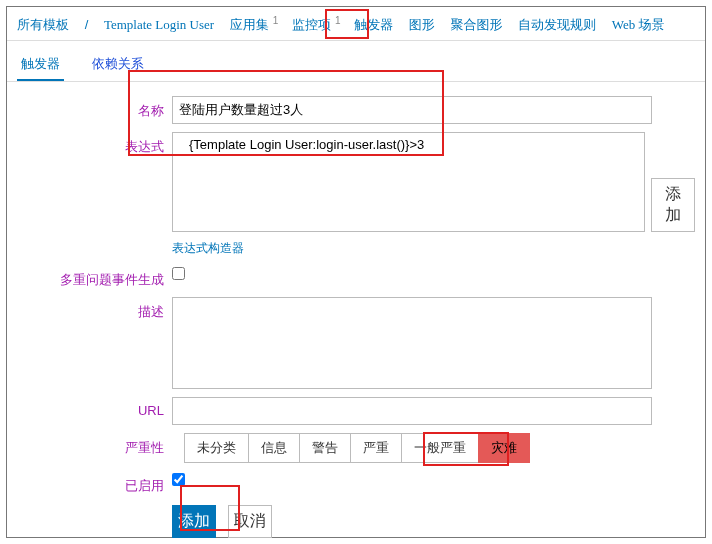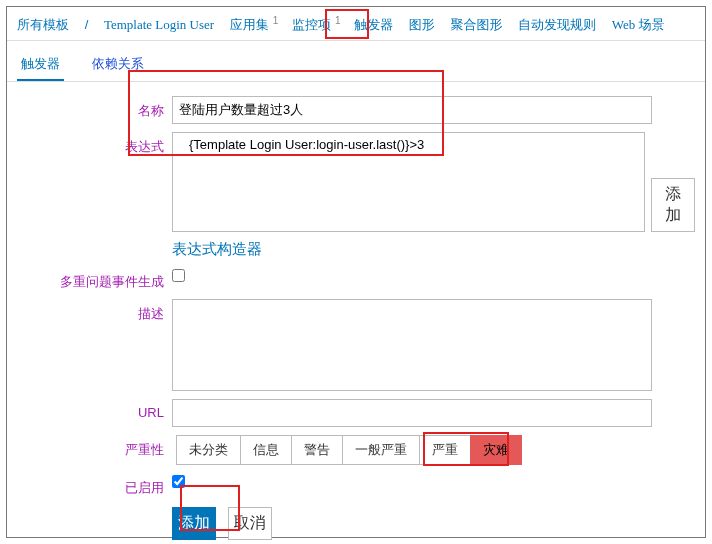--- a/index.html
+++ b/index.html
@@ -105,34 +105,34 @@
     background: #0275b8;
     color: #fff;
     border: 1px solid #0275b8;
   }
   .addbtn {
     margin-left: 6px;
   }
   .linkbtn {
     color: #0275b8;
     cursor: pointer;
-    font-size: 15px;
+    font-size: 12px;
   }
   .sev-group {
     display: flex;
   }
   .sev {
     border: 1px solid #bbb;
     padding: 5px 12px;
     font-size: 13px;
     cursor: pointer;
     margin-left: -1px;
     background: #fff;
   }
-  .sev:first-child { margin-left: 4px; }
+  .sev:first-child { margin-left: 12px; }
   .sev.disaster {
     background: #e45957;
     color: #000000;
     border-color: #e45957;
   }
   .checkbox { margin-top: 2px; }
   .actions { margin-left: 165px; margin-top: 10px; }
   .actions .btn { margin-right: 8px; }
 
   
@@ -210,22 +210,22 @@
       </div>
     </div>
 
     <div class="row">
       <div class="label">严重性</div>
       <div class="field">
         <div class="sev-group">
           <div class="sev">未分类</div>
           <div class="sev">信息</div>
           <div class="sev">警告</div>
+          <div class="sev">严重</div>
           <div class="sev">一般严重</div>
-          <div class="sev">严重</div>
           <div class="sev disaster">灾难</div>
         </div>
       </div>
     </div>
 
     <div class="row">
       <div class="label">已启用</div>
       <div class="field">
         <input type="checkbox" class="checkbox" checked="" style="">
       </div>

